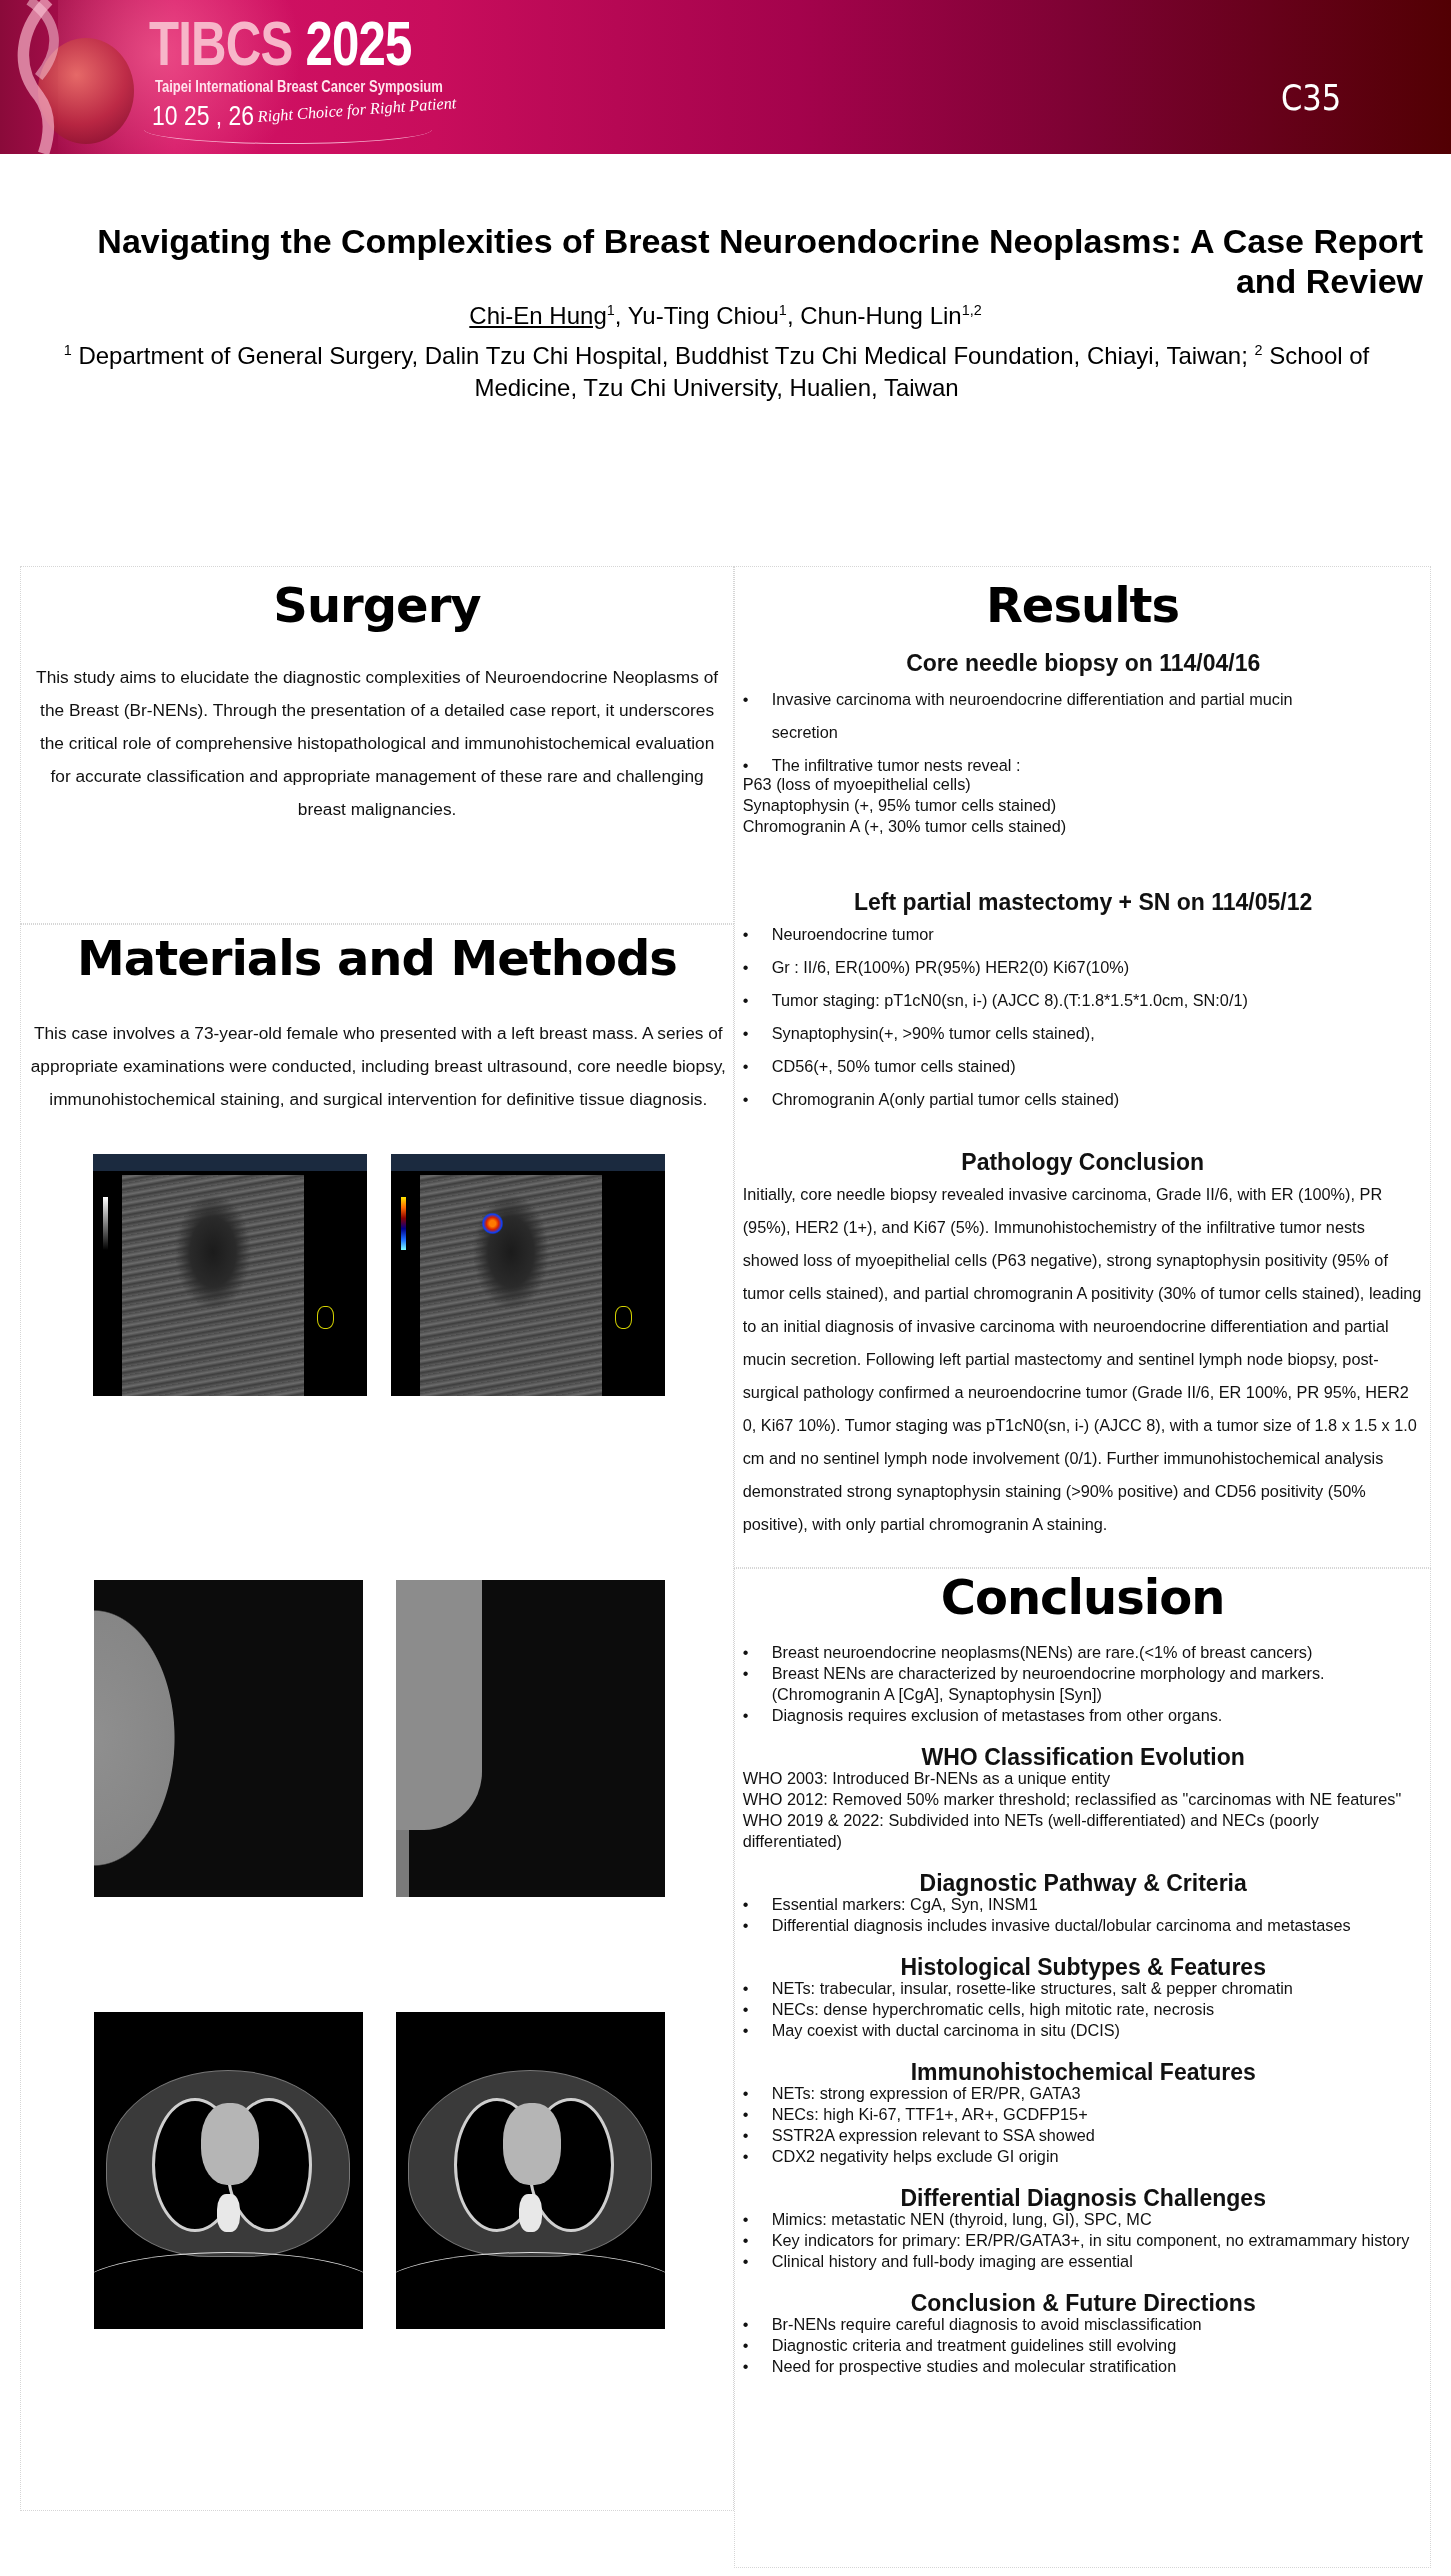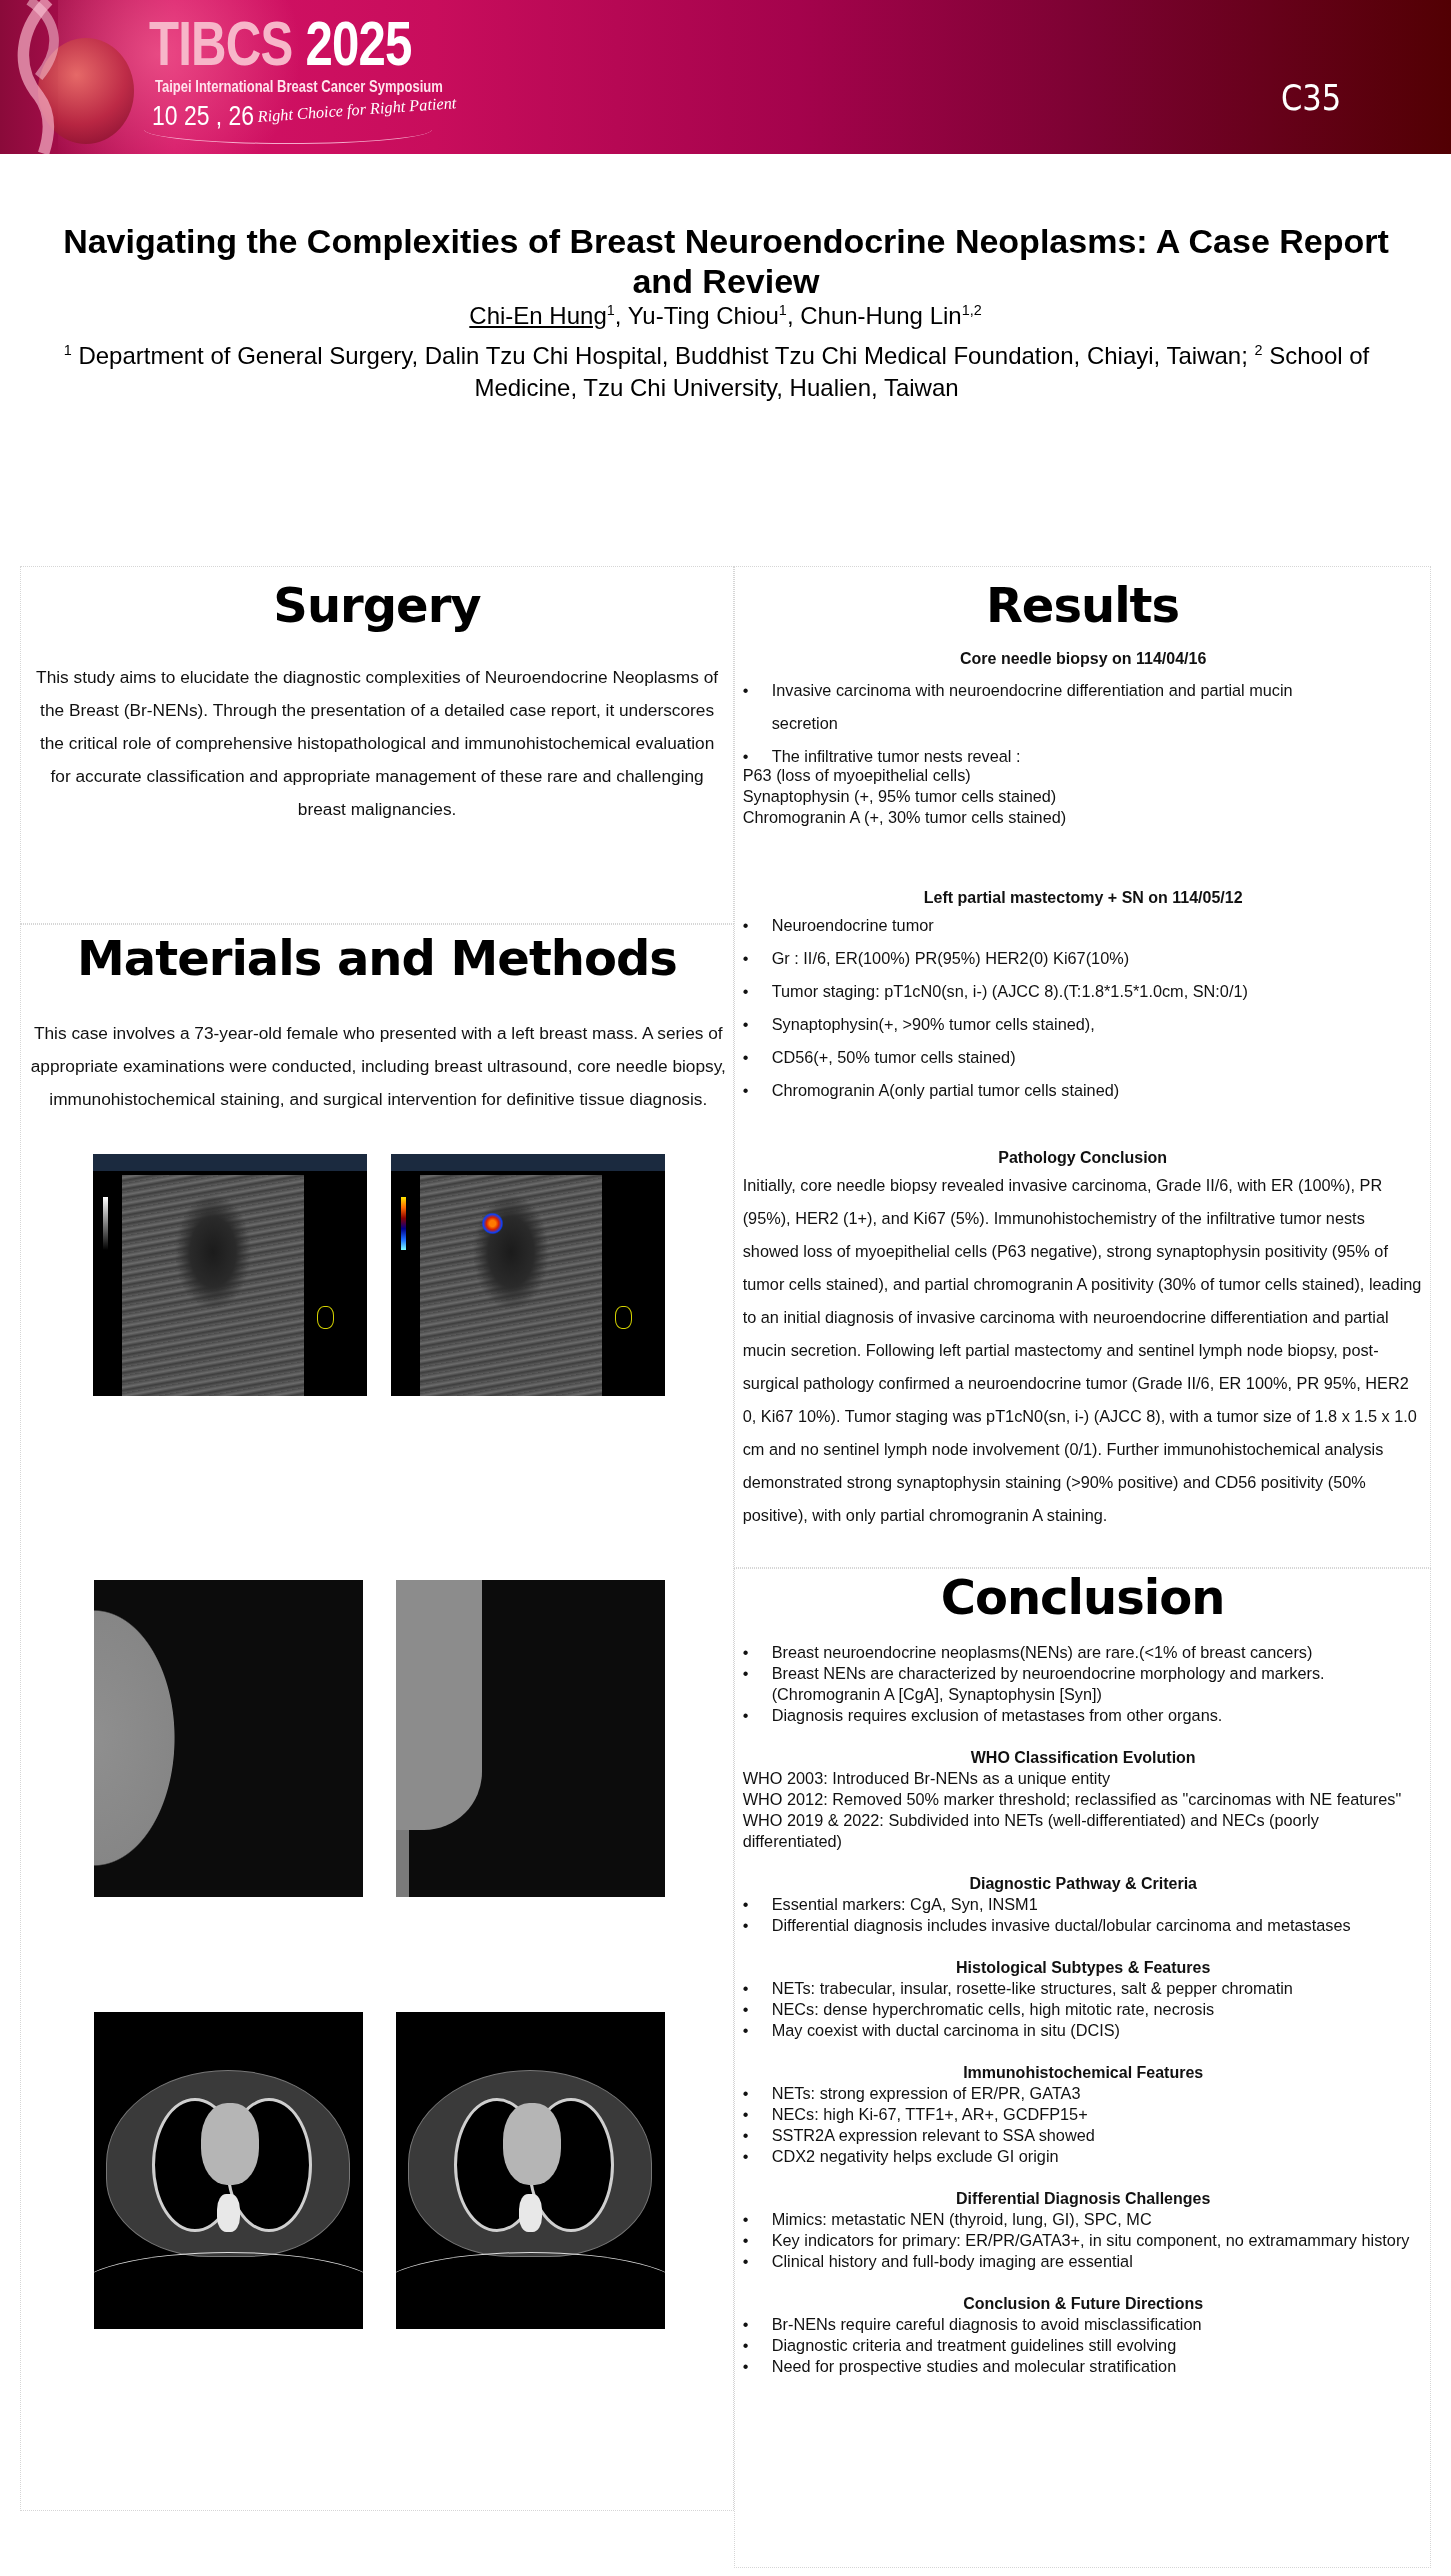--- a/index.html
+++ b/index.html
@@ -46,21 +46,21 @@
     position: absolute; left: 144px; top: 115px; width: 288px; height: 29px;
     border-bottom: 1.9px solid rgba(255,210,230,0.8); border-radius: 0 0 50% 50%;
   }
   .banner .code {
     position: absolute; left: 1281px; top: 77px; font-size: 36px; color: #fff;
     font-family: "DejaVu Sans", sans-serif; transform: scaleX(0.85); transform-origin: left top;
   }
 
   
   .title {
-    position: absolute; left: 29px; top: 221px; width: 1394px; text-align: center;
+    position: absolute; left: 29px; top: 221px; width: 1394px; text-align: right;
     font-size: 34px; font-weight: bold; line-height: 40px; color: #000;
   }
   .authors {
     position: absolute; left: 0; top: 302px; width: 1451px; text-align: center; font-size: 24px; color: #000;
   }
   .authors .u { text-decoration: underline; }
   .authors sup { font-size: 14.4px; }
   .affil {
     position: absolute; left: 16px; top: 334px; width: 1401px; text-align: center;
     font-size: 24px; line-height: 32px; color: #000;
@@ -69,21 +69,21 @@
 
   
   .box { position: absolute; border: 1px dotted #d6d6d6; }
   .sec-head {
     position: absolute; width: 100%; text-align: center; font-weight: bold; font-size: 48px;
     font-family: "DejaVu Sans", sans-serif; letter-spacing: -1px; color: #000;
   }
   .center-para {
     position: absolute; text-align: center; font-size: 17.3px; line-height: 33px; color: #111;
   }
-  .subhead { font-weight: bold; font-size: 16px; text-align: center; color: #111; }
+  .subhead { font-weight: bold; font-size: 23px; text-align: center; color: #111; }
   .list { list-style: none; }
   .list li { position: relative; padding-left: 29px; font-size: 16.3px; color: #111; }
   .list li::before { content: "•"; position: absolute; left: 0; top: 0; }
   .plain-line { font-size: 16.3px; color: #111; }
 
   
   .img { position: absolute; background: #000; overflow: hidden; }
   .us {
     background: #000;
   }

